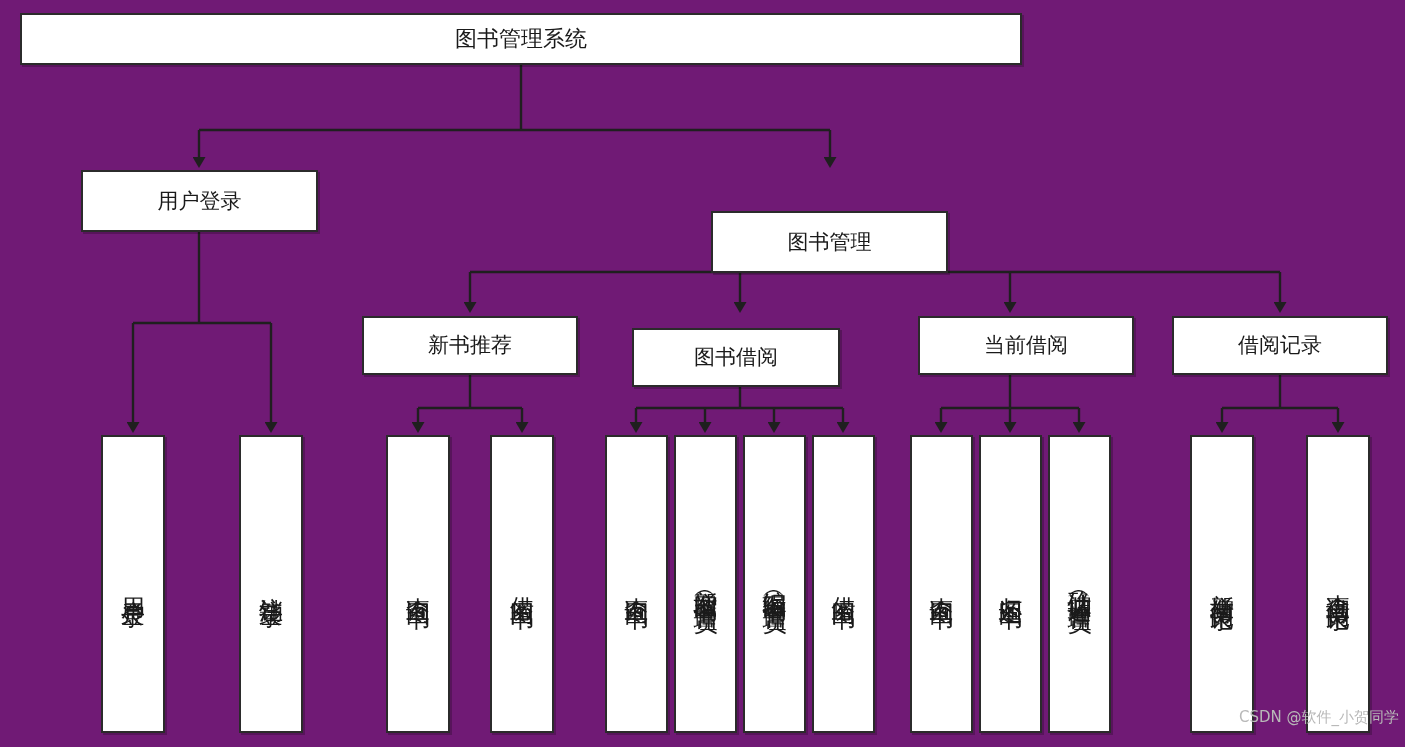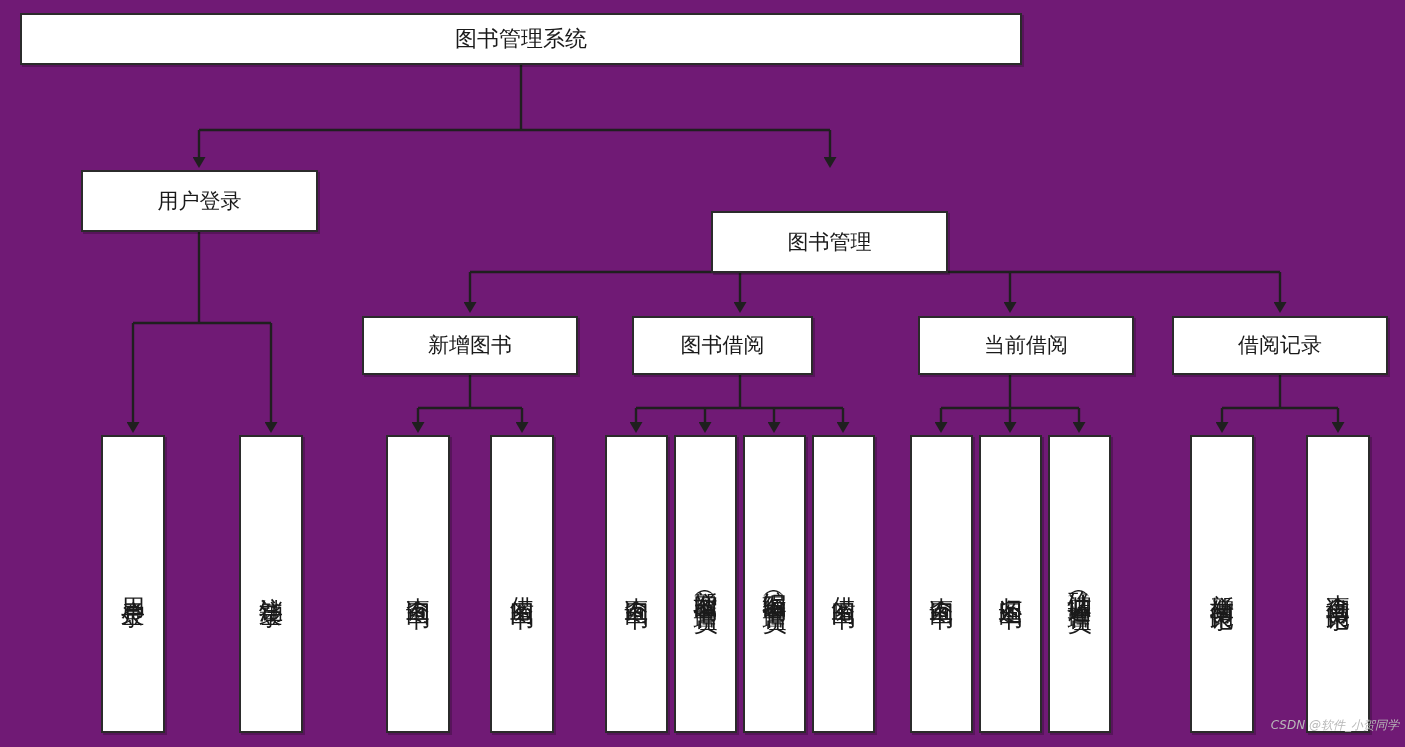--- a/index.html
+++ b/index.html
@@ -57,26 +57,25 @@
   .node.vertical .label {
     writing-mode: vertical-rl;
     text-orientation: upright;
     font-size: 24px;
     letter-spacing: 3px;
     line-height: 1;
   }
   .watermark {
     position: absolute;
     right: 6px;
-    bottom: 13px;
-    font-size: 12px;
+    bottom: 20px;
+    font-size: 15px;
     color: #b8b8b8;
     white-space: nowrap;
     font-family: "DejaVu Sans", "Liberation Sans", sans-serif;
-    font-style: italic;
   }
 </style>
 </head>
 <body>
 
 <div id="diagram-root">
 
   <svg class="wires" viewBox="0 0 1405 747" xmlns="http://www.w3.org/2000/svg">
     <defs>
       <marker id="arrow" markerWidth="11" markerHeight="13" refX="1" refY="6.5" orient="auto" markerUnits="userSpaceOnUse">
@@ -133,23 +132,23 @@
   </div>
 
   <div class="node horizontal" style="left:81px; top:170px; width:237px; height:62px;">
     <span class="label">用户登录</span>
   </div>
   <div class="node horizontal" style="left:711px; top:170px; width:237px; height:62px;margin-top:41px;">
     <span class="label">图书管理</span>
   </div>
 
   <div class="node horizontal" style="left:362px; top:316px; width:216px; height:59px;">
-    <span class="label">新增图书</span>
-  </div>
-  <div class="node horizontal" style="left:632px; top:316px; width:181px; height:59px;">
+    <span class="label">新书推荐</span>
+  </div>
+  <div class="node horizontal" style="left:632px; top:328px; width:208px; height:59px;">
     <span class="label">图书借阅</span>
   </div>
   <div class="node horizontal" style="left:902px; top:316px; width:216px; height:59px;margin-left:16px;">
     <span class="label">当前借阅</span>
   </div>
   <div class="node horizontal" style="left:1172px; top:316px; width:216px; height:59px;">
     <span class="label">借阅记录</span>
   </div>
 
   <div class="node vertical" style="left:101px; top:435px; width:64px; height:298px;">

